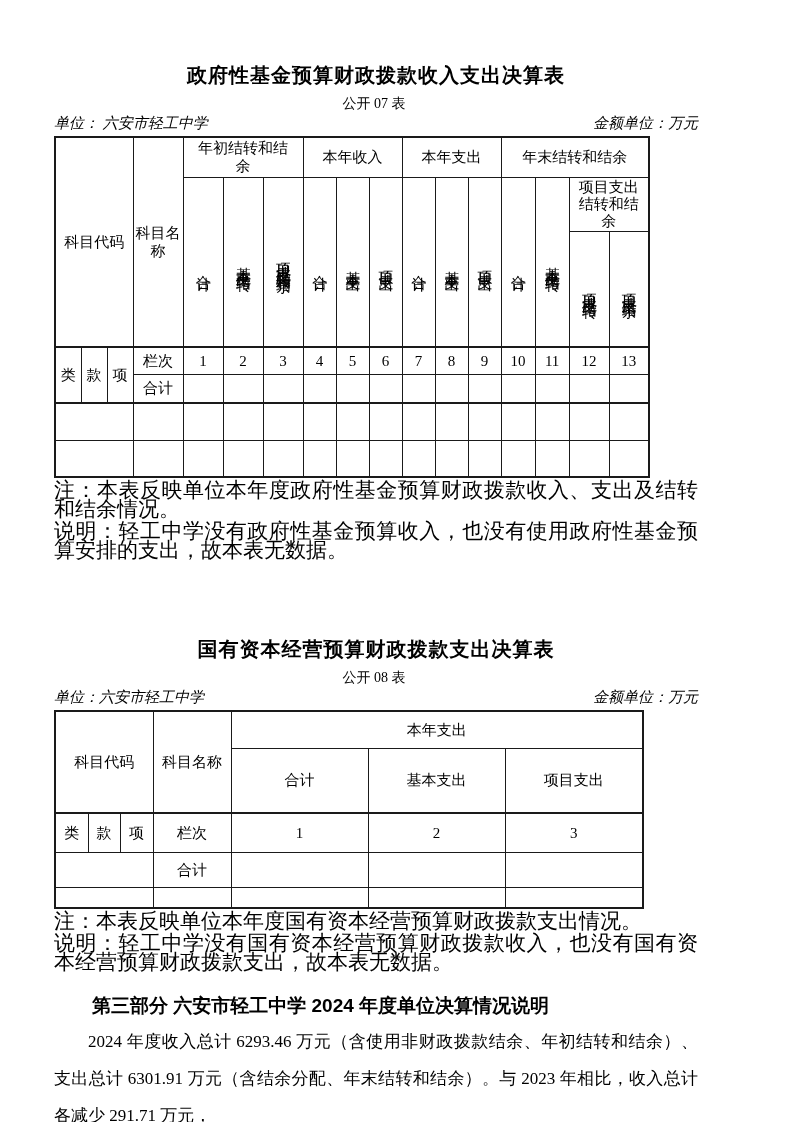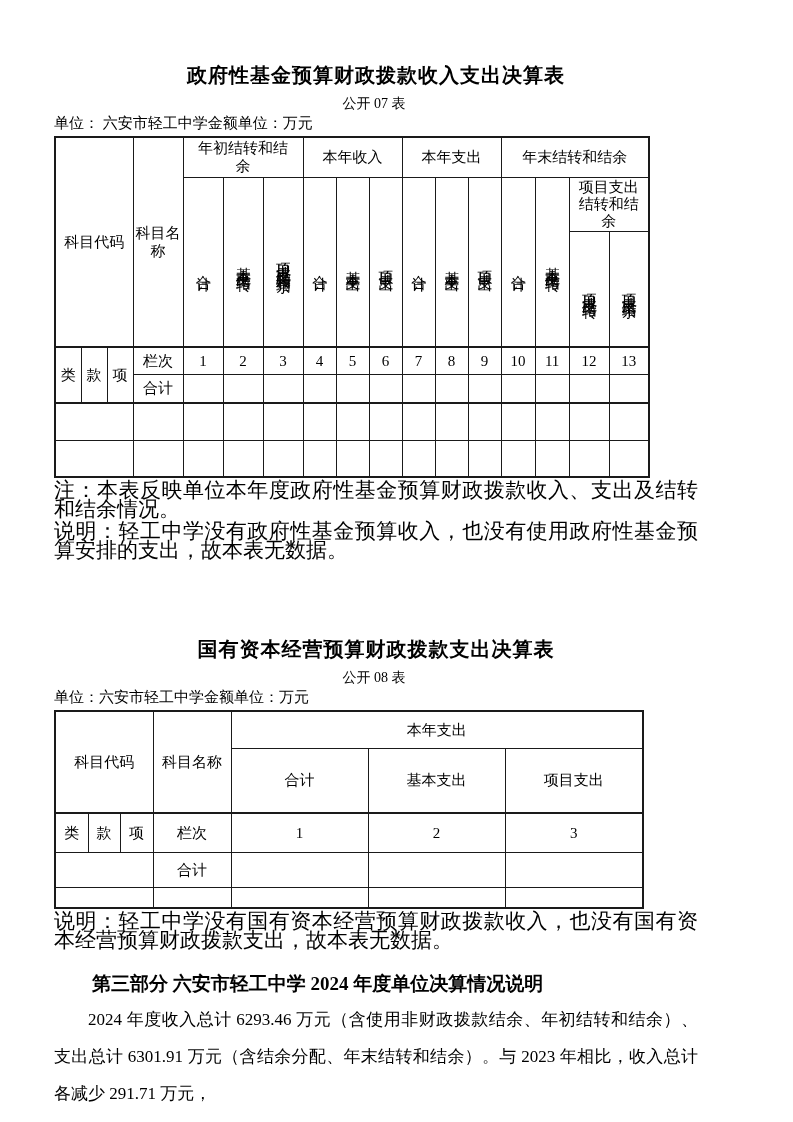--- a/index.html
+++ b/index.html
@@ -24,23 +24,25 @@
     line-height: 26px;
   }
   .code-line {
     text-align: center;
     font-size: 14px;
     line-height: 17px;
     margin: 0 4px 2px 0;
   }
   .meta-line {
     display: flex;
+    justify-content: space-between;
     font-size: 15px;
     line-height: 18px;
     margin: 0 0 4px 0;
+    font-style: italic;
   }
   
   table {
     border-collapse: collapse;
     table-layout: fixed;
     border: 2px solid #1a1a1a;
   }
   td {
     border: 1px solid #1a1a1a;
     text-align: center;
@@ -86,21 +88,21 @@
   .second-title { margin-top: 76px; }
   
   .sec-heading {
     font-family: "Liberation Sans", sans-serif;
     font-weight: bold;
     font-size: 19px;
     line-height: 31px;
     margin: 0;
     text-indent: 2em;
   }
-  .sec-heading.first { margin-top: 18px; font-family: Liberation Serif, serif; }
+  .sec-heading.first { margin-top: 18px; }
   .sec-paragraph {
     font-size: 17px;
     line-height: 37px;
     margin: 2px 0 0 0;
     text-align: justify;
     text-indent: 2em;
   }
 </style>
 </head>
 <body>
@@ -283,18 +285,19 @@
     <tr class="r5">
       <td colspan="3"></td>
       <td></td>
       <td></td>
       <td></td>
       <td></td>
     </tr>
   </tbody>
     </table>
 
+  <p class="note">注：本表反映单位本年度国有资本经营预算财政拨款支出情况。</p>
   <p class="note">说明：轻工中学没有国有资本经营预算财政拨款收入，也没有国有资本经营预算财政拨款支出，故本表无数据。</p>
 
   <h2 class="sec-heading first">第三部分 六安市轻工中学 2024 年度单位决算情况说明</h2>
   <p class="sec-paragraph">2024 年度收入总计 6293.46 万元（含使用非财政拨款结余、年初结转和结余）、支出总计 6301.91 万元（含结余分配、年末结转和结余）。与 2023 年相比，收入总计各减少 291.71 万元，</p>
 
 </div>
 
 </body></html>

